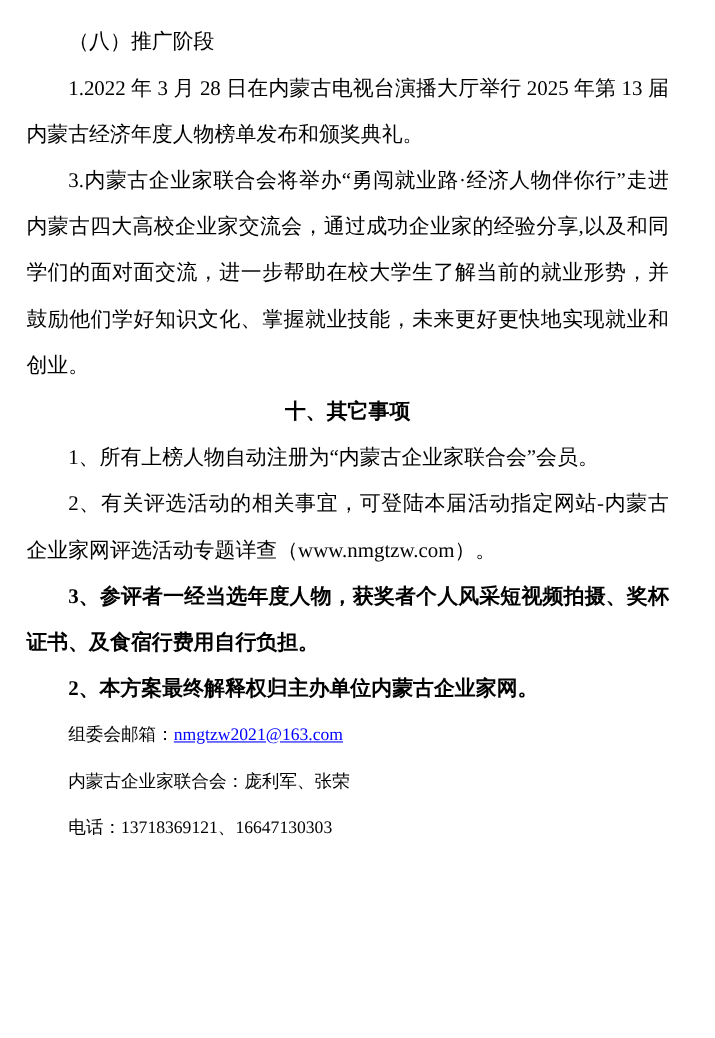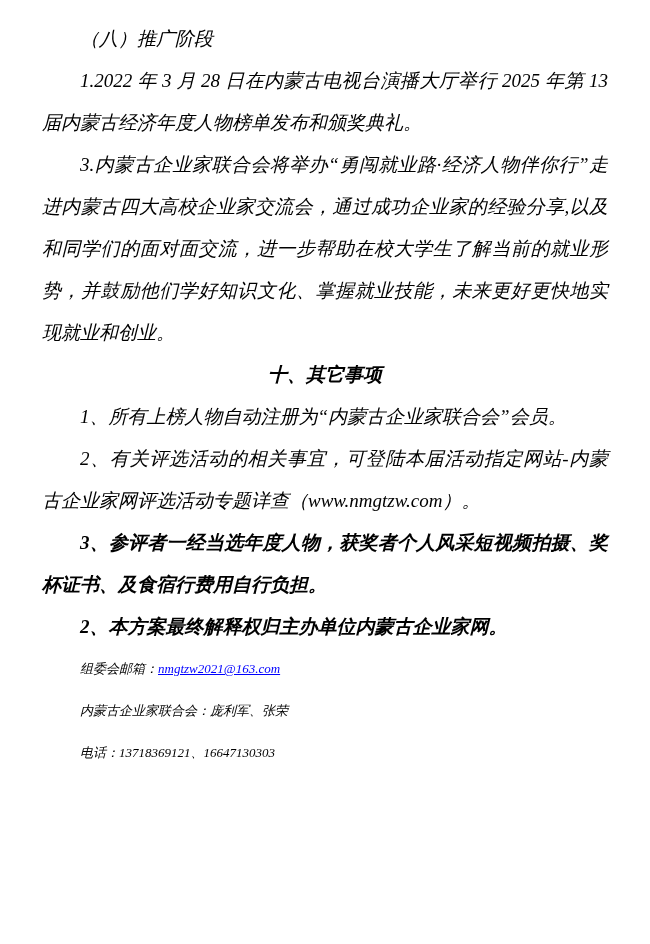--- a/index.html
+++ b/index.html
@@ -7,46 +7,45 @@
     padding: 0;
     background: #ffffff;
   }
   .page {
     position: relative;
     width: 650px;
     height: 944px;
     margin: 0;
     background: #ffffff;
     box-sizing: border-box;
-    padding: 18px 42px 0 42px;
+    padding: 18px 42px 0 24px;
     overflow: hidden;
     font-family: "Liberation Serif", "DejaVu Serif", serif;
     font-size: 19px;
     line-height: 42px;
     color: #000000;
-    font-style: italic;
   }
   .para {
     margin: 0;
     padding: 0;
     text-align: justify;
     word-break: break-all;
   }
   .indent {
     text-indent: 2em;
   }
   .heading {
     font-weight: bold;
     text-align: center;
   }
   .bold {
     font-weight: bold;
   }
   .contact {
-    font-size: 13px;
+    font-size: 16px;
     padding-left: 38px;
     text-align: left;
     text-indent: 0;
   }
   .email-link {
     text-decoration: underline;
     cursor: pointer;
   }
 </style>
 </head>

